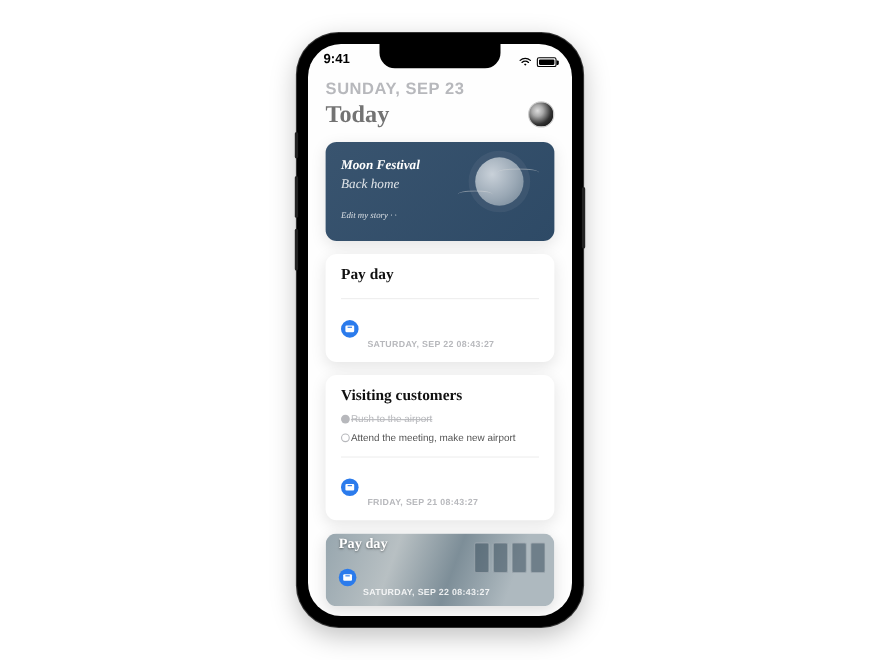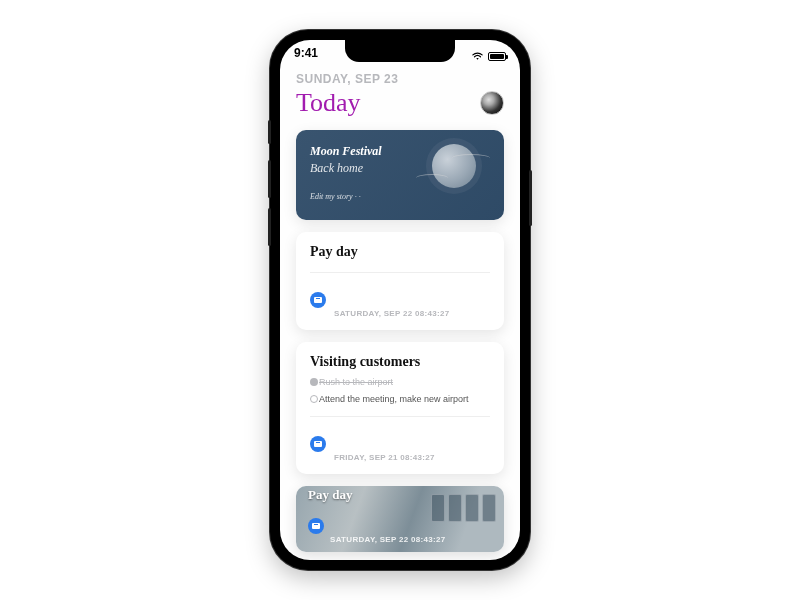--- a/index.html
+++ b/index.html
@@ -41,23 +41,23 @@
     display: flex; justify-content: space-between; 
     font-family: -apple-system, Helvetica, Arial, sans-serif;
     font-size: 12px; font-weight: 600; color:#000000;
   }
   .status-right { display:flex; align-items:center; gap:4px; }
   .wifi-svg { width:13px; height:10px; }
   .battery { width:18px; height:9px; border:1px solid #000; border-radius:2px; position:relative; }
   .battery::after { content:""; position:absolute; right:-3px; top:2px; width:2px; height:4px; background:#000; border-radius:0 1px 1px 0;}
   .battery-fill { position:absolute; left:1px; top:1px; bottom:1px; width:14px; background:#000; border-radius:1px;}
   .content { padding: 6px 16px 0 16px; height: calc(100% - 26px); overflow:hidden; }
-  .date-line { font-size:12px; letter-spacing:0.5px; color:#b7b8bc; font-family: Helvetica, Arial, sans-serif; font-weight:600; }
+  .date-line { font-size:15px; letter-spacing:0.5px; color:#b7b8bc; font-family: Helvetica, Arial, sans-serif; font-weight:600; }
   .header-row { display:flex; justify-content:space-between; align-items:center; margin-top:2px; }
-  .title { font-size:26px; font-weight:400; font-family: Georgia, serif; color:#a21caf; }
+  .title { font-size:22px; font-weight:700; font-family: Georgia, serif; color:#737373; }
   .avatar { width:24px; height:24px; border-radius:50%; background: radial-gradient(circle at 35% 35%, #ddd 0%, #aaa 25%, #333 60%, #000 100%); border:1px solid #ccc; }
   .card { background:#fff; border-radius:10px; box-shadow:0 4px 14px rgba(0,0,0,0.10); margin-top:12px; padding:12px 14px; position:relative; }
   .card-featured { background:linear-gradient(135deg,#39546f 0%, #2e4a66 100%); color:#fff; overflow:hidden; height:90px; padding:14px 14px;font-style:italic; }
   .moon { position:absolute; right:28px; top:14px; width:44px; height:44px; border-radius:50%; background:radial-gradient(circle at 35% 35%, #c9d1d9 0%, #9aa8b5 55%, #6f8293 100%); box-shadow:0 0 0 6px rgba(200,210,220,0.08);}
   .cloud { position:absolute; width:38px; height:8px; border-top:1px solid rgba(220,220,220,0.45); border-radius:50%; }
   .cloud1 { right:14px; top:24px; }
   .cloud2 { right:56px; top:44px; width:32px; }
   .card-featured .ftitle { font-size:12px; font-weight:700; font-family: Georgia, serif; }
   .card-featured .fsub { font-size:12px; opacity:0.85; margin-top:2px; }
   .card-featured .faction { font-size:8px; opacity:0.8; margin-top:16px; }

